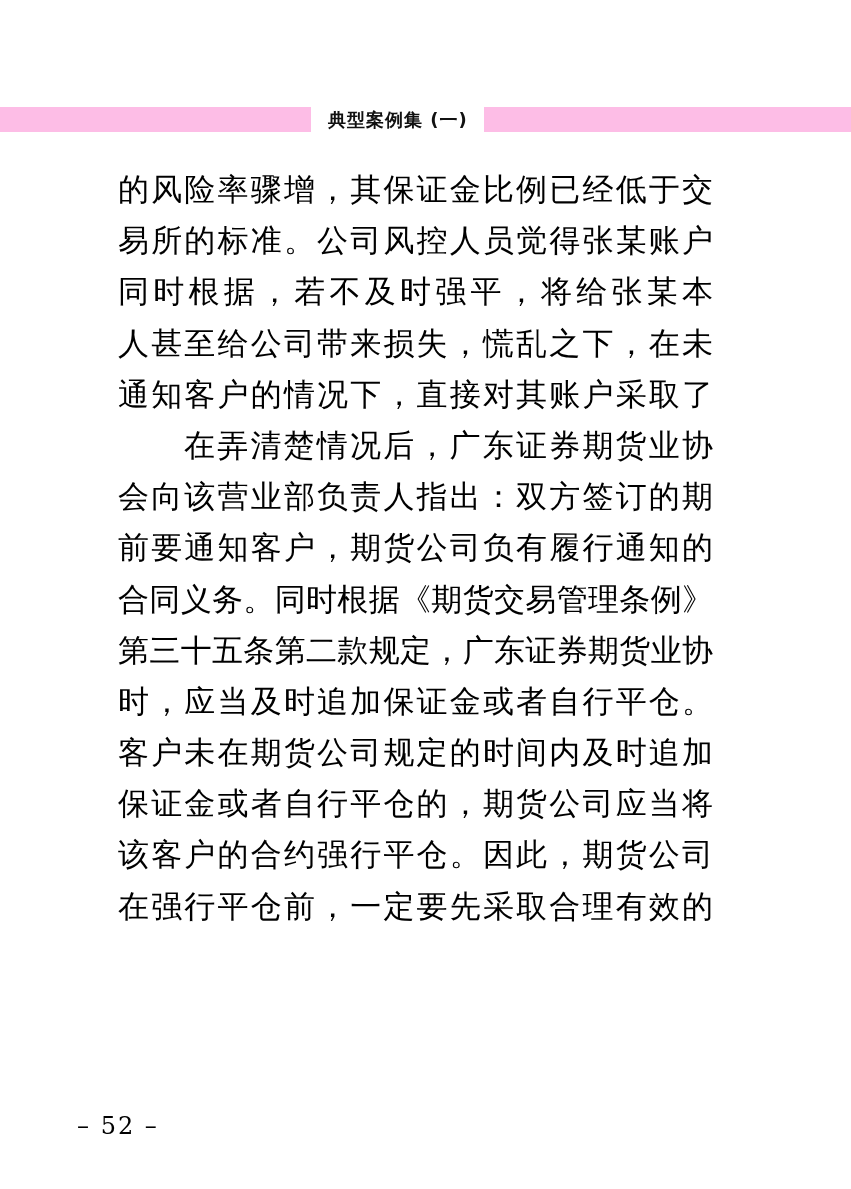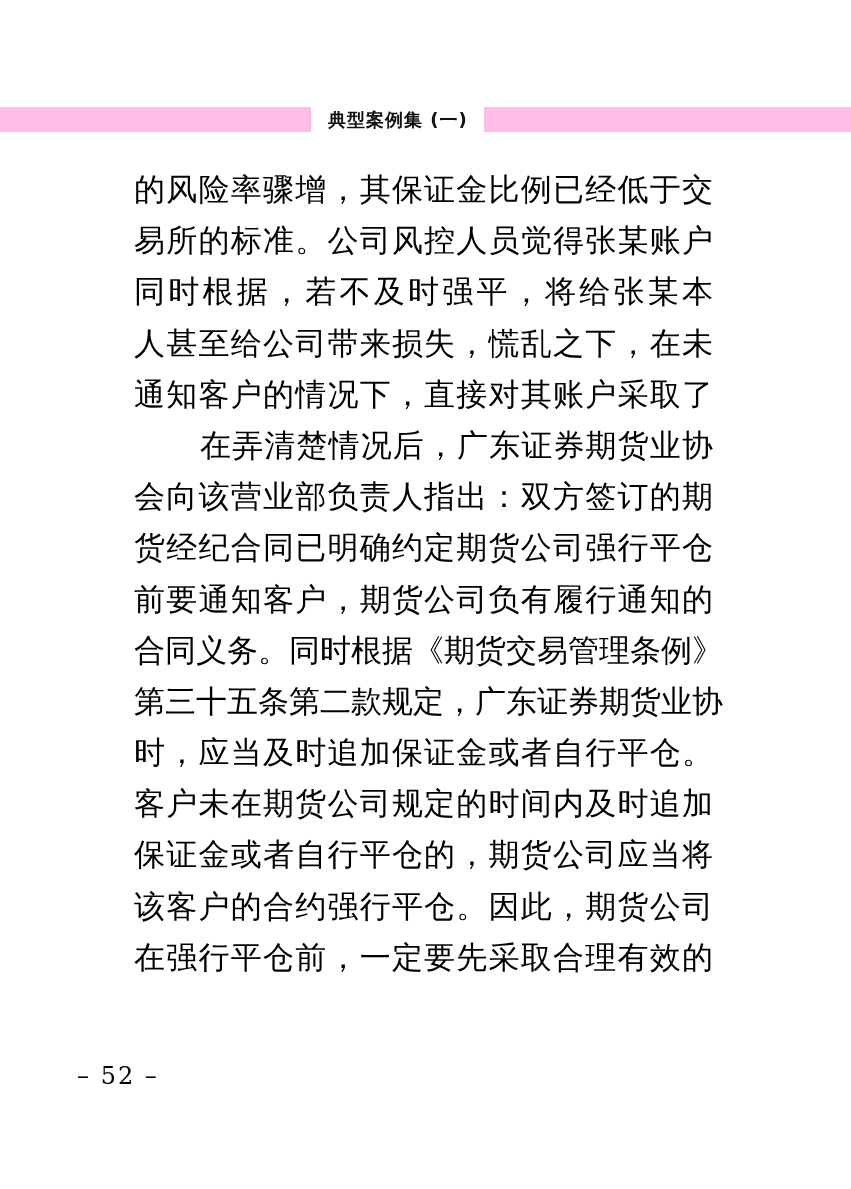--- a/index.html
+++ b/index.html
@@ -51,35 +51,34 @@
   }
   .line {
     font-size: 31px;
     line-height: 51.2px;
     height: 51.2px;
     text-align: justify;
     text-align-last: justify;
     text-justify: inter-character;
     white-space: nowrap;
     overflow: visible;
-    margin-left: 16px;
   }
   .line.para-last {
     text-align-last: left;
   }
   .line.indent {
     text-indent: 66px;
     font-family: Liberation Serif, serif;
   }
 
   
   .footer {
     position: absolute;
     left: 77px;
-    top: 1062px;
+    top: 1112px;
   }
   .page-number {
     font-family: "DejaVu Serif", serif;
     font-size: 24px;
     letter-spacing: 2px;
     color: #000000;
   }
 </style>
 </head>
 <body>
@@ -93,21 +92,20 @@
   </div>
 
   <div class="body-text">
     <div class="line">的风险率骤增，其保证金比例已经低于交</div>
     <div class="line">易所的标准。公司风控人员觉得张某账户</div>
     <div class="line">同时根据，若不及时强平，将给张某本</div>
     <div class="line">人甚至给公司带来损失，慌乱之下，在未</div>
     <div class="line">通知客户的情况下，直接对其账户采取了</div>
     <div class="line indent">在弄清楚情况后，广东证券期货业协</div>
     <div class="line">会向该营业部负责人指出：双方签订的期</div>
-    <div class="line">货经纪合同已明确约定期货公司强行平仓</div>
     <div class="line">前要通知客户，期货公司负有履行通知的</div>
     <div class="line">合同义务。同时根据《期货交易管理条例》</div>
     <div class="line">第三十五条第二款规定，广东证券期货业协</div>
     <div class="line">时，应当及时追加保证金或者自行平仓。</div>
     <div class="line">客户未在期货公司规定的时间内及时追加</div>
     <div class="line">保证金或者自行平仓的，期货公司应当将</div>
     <div class="line">该客户的合约强行平仓。因此，期货公司</div>
     <div class="line">在强行平仓前，一定要先采取合理有效的</div>
   </div>
 

